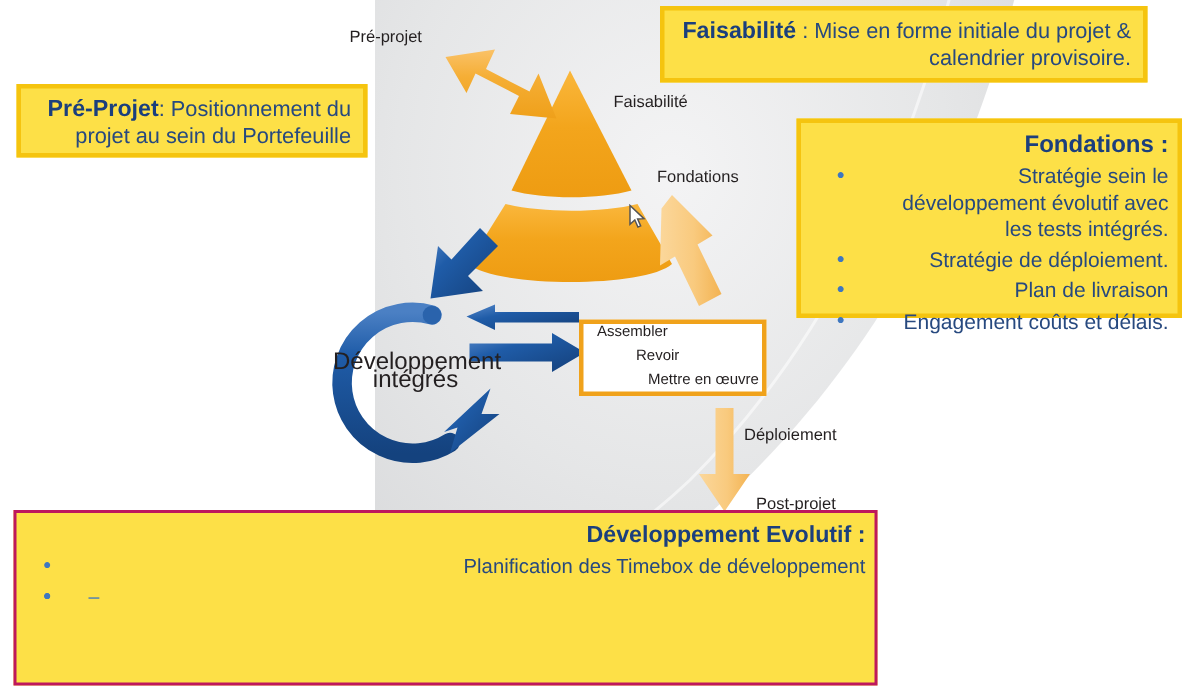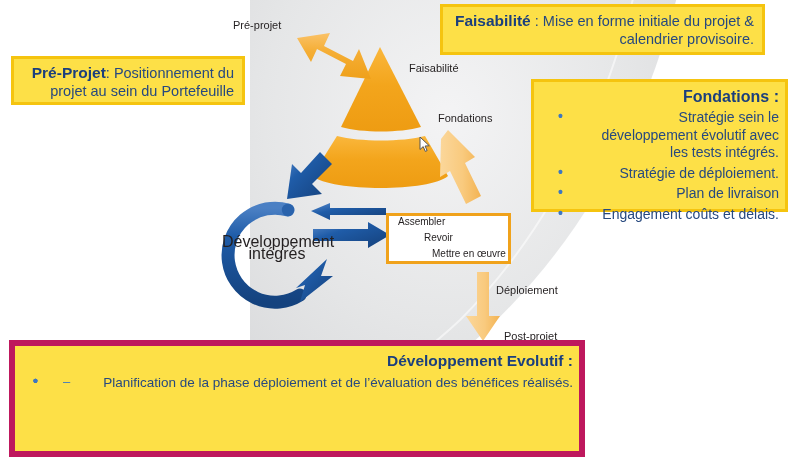--- a/index.html
+++ b/index.html
@@ -49,21 +49,21 @@
 
   
   .callout{
     position:absolute;
     box-sizing:border-box;
     background:#fde047;
     color:#1F4E8C;
     text-align:right;
   }
   .callout.yellow{border:3px solid #F5C40F;}
-  .callout.blue{border:6px solid #be185d;}
+  .callout.blue{border:2px solid #be185d;}
   .callout .hd{
     font-weight:bold;
     color:#1B3F7D;
   }
 
   .co-text{
     font-size:14.5px;
     line-height:18px;
     color:#27497F;
     padding:5px 8px 4px 9px;
@@ -288,24 +288,24 @@
       <li><span class="bullet">•</span><span>Stratégie sein le développement évolutif avec les tests intégrés.</span></li>
       <li><span class="bullet">•</span><span>Stratégie de déploiement.</span></li>
       <li><span class="bullet">•</span><span>Plan de livraison</span></li>
       <li><span class="bullet">•</span><span>Engagement coûts et délais.</span></li>
     </ul>
   </div>
 
   <div class="callout blue" id="devevo-box" style="left:9px;top:340px;width:576px;height:117px;">
     <span class="hd">Développement Evolutif :</span>
     <ul class="bl">
-      <li><span class="bullet">•</span></li>
+      <li><span class="bullet">•</span><span>Planification des Timebox de développement</span></li>
       <li class="sub"><span class="dash">–</span></li>
       <li><span class="bullet">•</span></li>
-      <li><span class="bullet">•</span><span>Planification de la phase déploiement et de l’évaluation des bénéfices réalisés.</span></li>
+      <li><span class="bullet">•</span></li>
     </ul>
   </div>
 
   <svg class="cursor" style="left:419px;top:136px;" viewBox="0 0 12 17">
     <path d="M1 1 L1 13.5 L4.2 10.6 L6.3 15.4 L8.1 14.6 L6.1 10 L10.3 9.8 Z" fill="#ffffff" stroke="#555555" stroke-width="1"></path>
   </svg>
 
 </div>
 
 </body></html>

